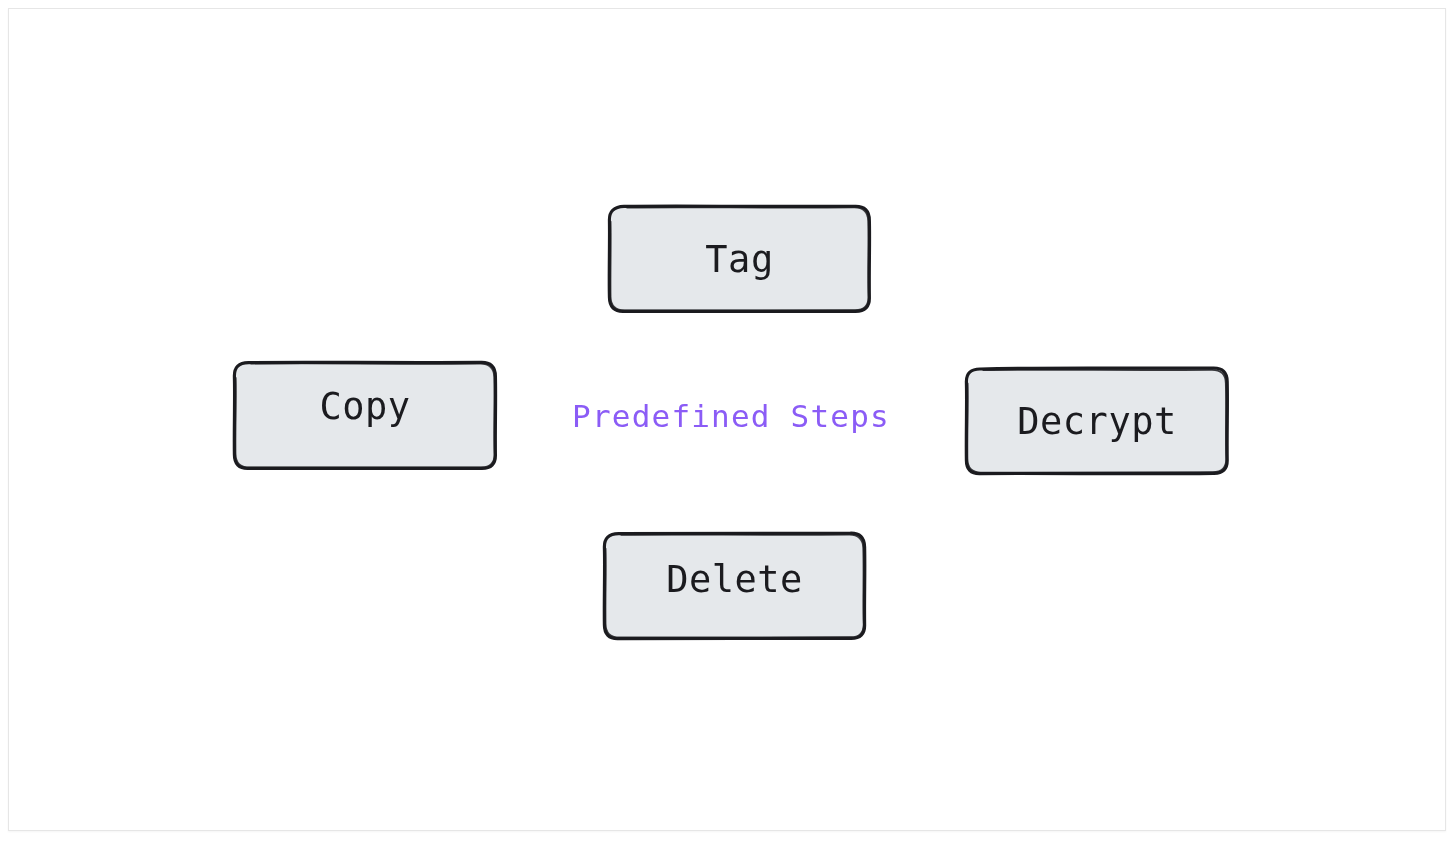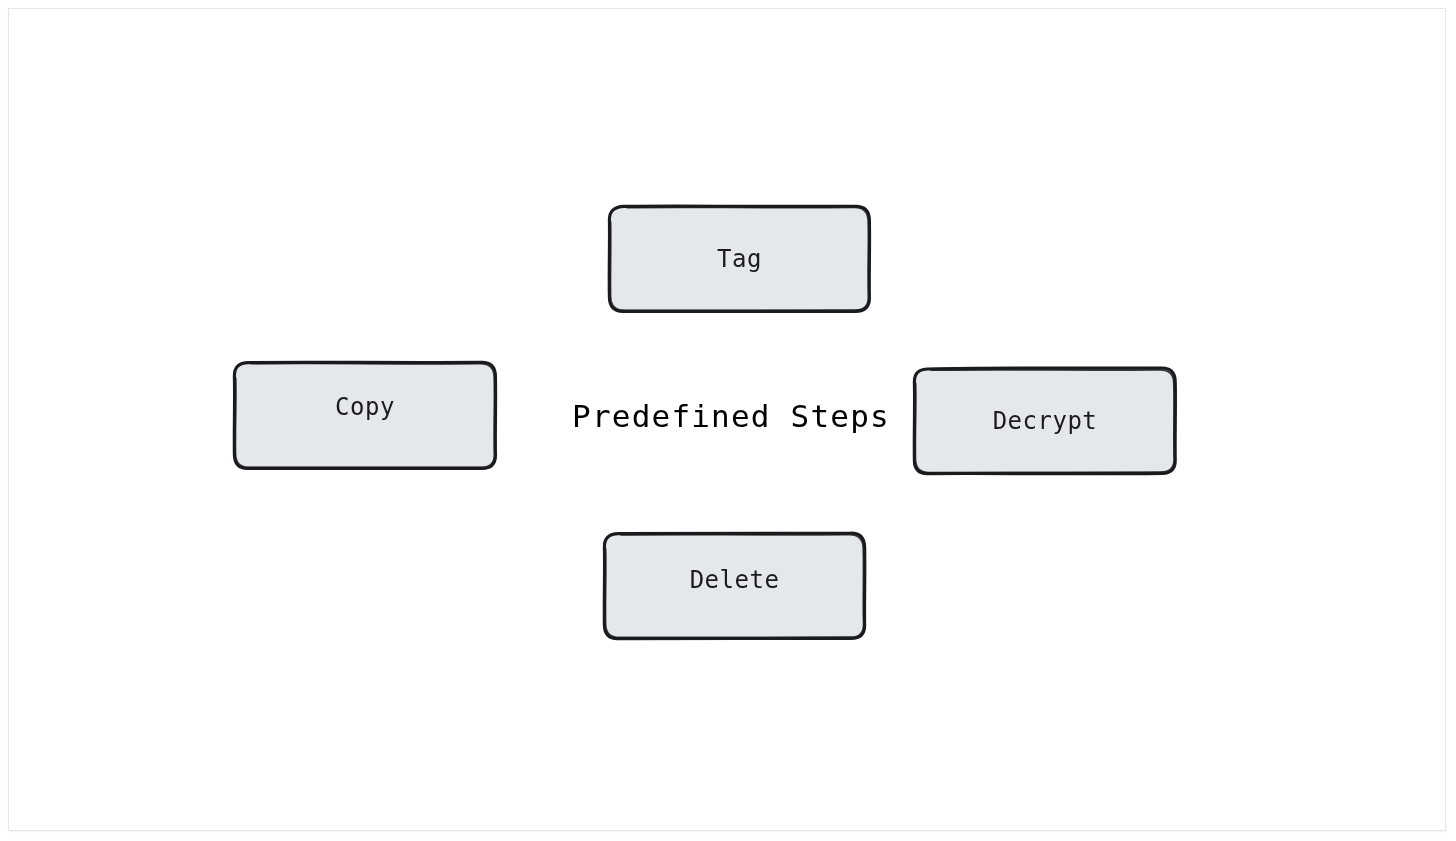--- a/index.html
+++ b/index.html
@@ -46,42 +46,42 @@
   .node-label {
     position: absolute;
     left: 0;
     top: 0;
     width: 100%;
     height: 100%;
     display: flex;
     align-items: center;
     justify-content: center;
     font-family: "DejaVu Sans Mono", monospace;
-    font-size: 24px;
+    font-size: 37px;
     letter-spacing: 0.5px;
     color: #1b1b1f;
     white-space: nowrap;
     text-align: center;
   }
   #center-label {
     position: absolute;
     left: 546px;
     top: 389px;
     width: 352px;
     text-align: center;
     font-family: "DejaVu Sans Mono", monospace;
     font-size: 31px;
     letter-spacing: 1.2px;
-    color: #000000;
+    color: #8b5cf6;
     white-space: nowrap;
   }
   
   #node-tag     { left: 600px; top: 197px;  width: 261px; height: 106px; }
   #node-copy    { left: 225px; top: 353px;  width: 262px; height: 89px; }
-  #node-decrypt { left: 905px; top: 359px;  width: 262px; height: 106px; }
+  #node-decrypt { left: 957px; top: 359px;  width: 262px; height: 106px; }
   #node-delete  { left: 595px; top: 524px;  width: 261px; height: 93px; }
 </style>
 </head>
 <body>
 
 <div id="canvas-frame">
   <div id="diagram-surface">
 
     <div id="center-label">Predefined Steps</div>
 

